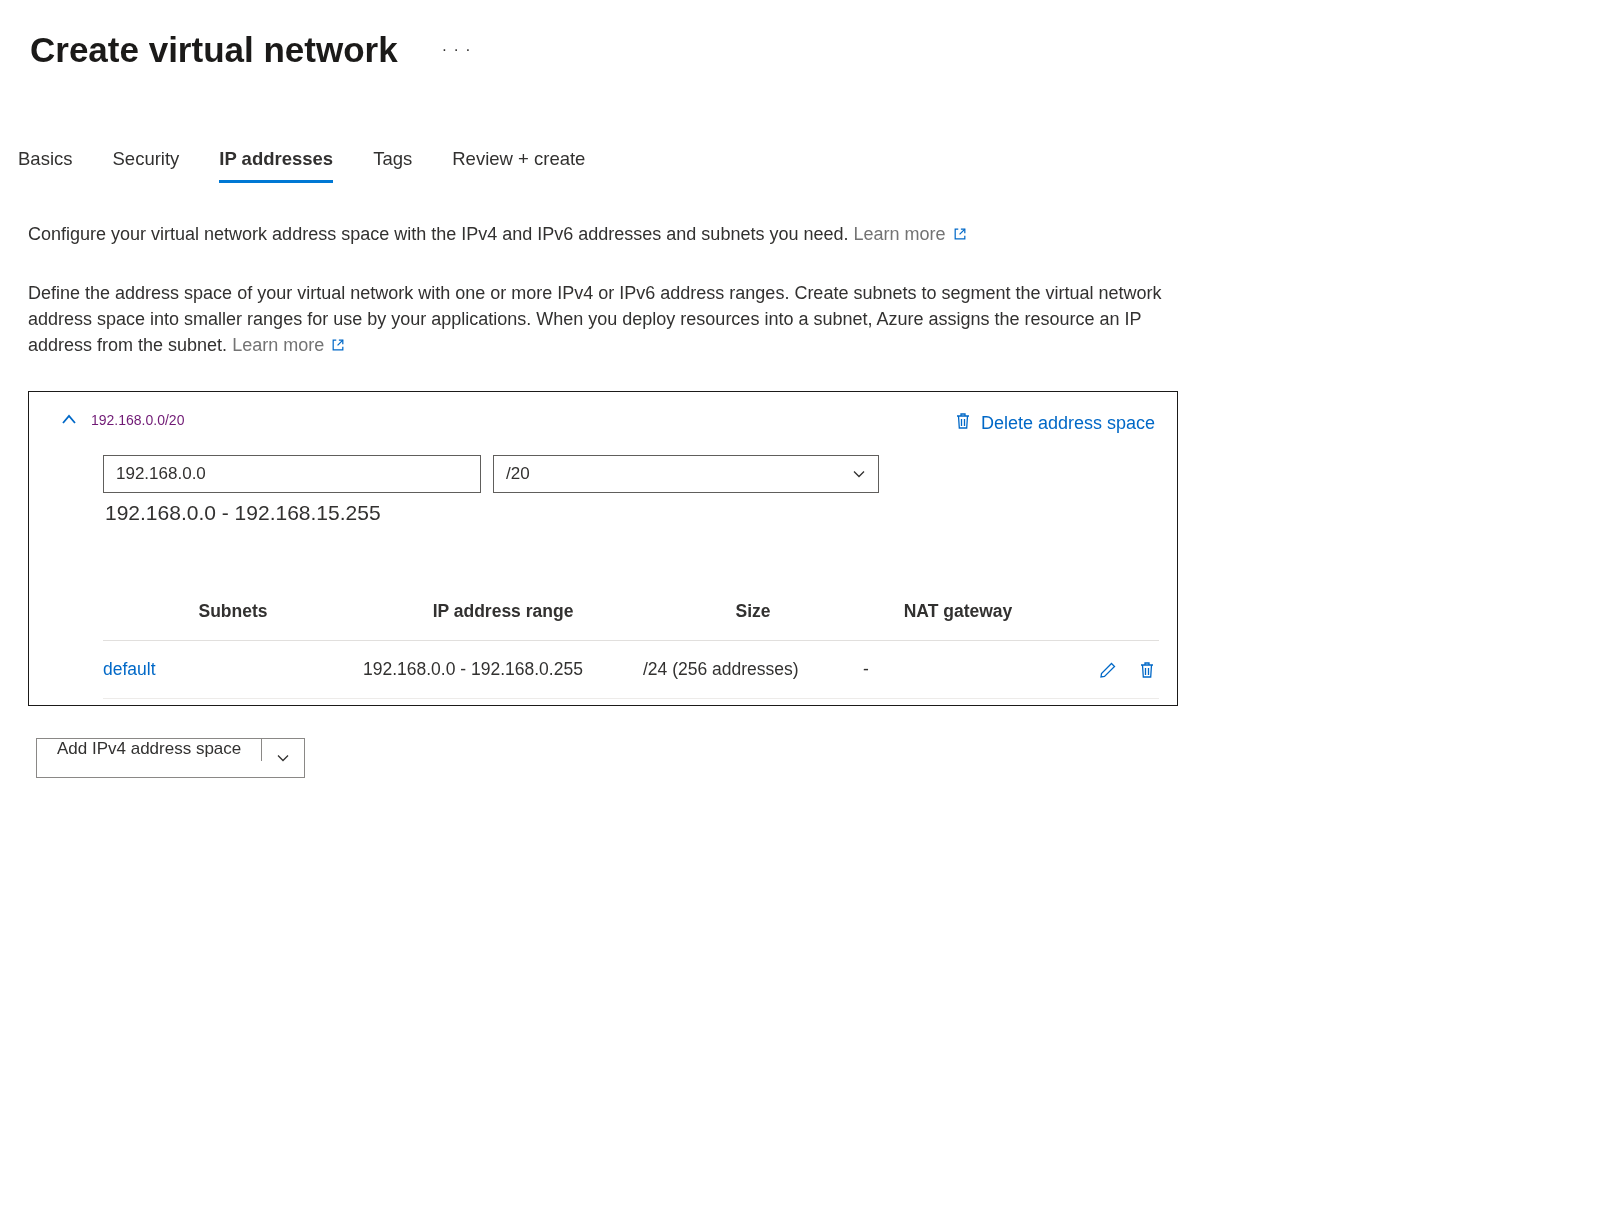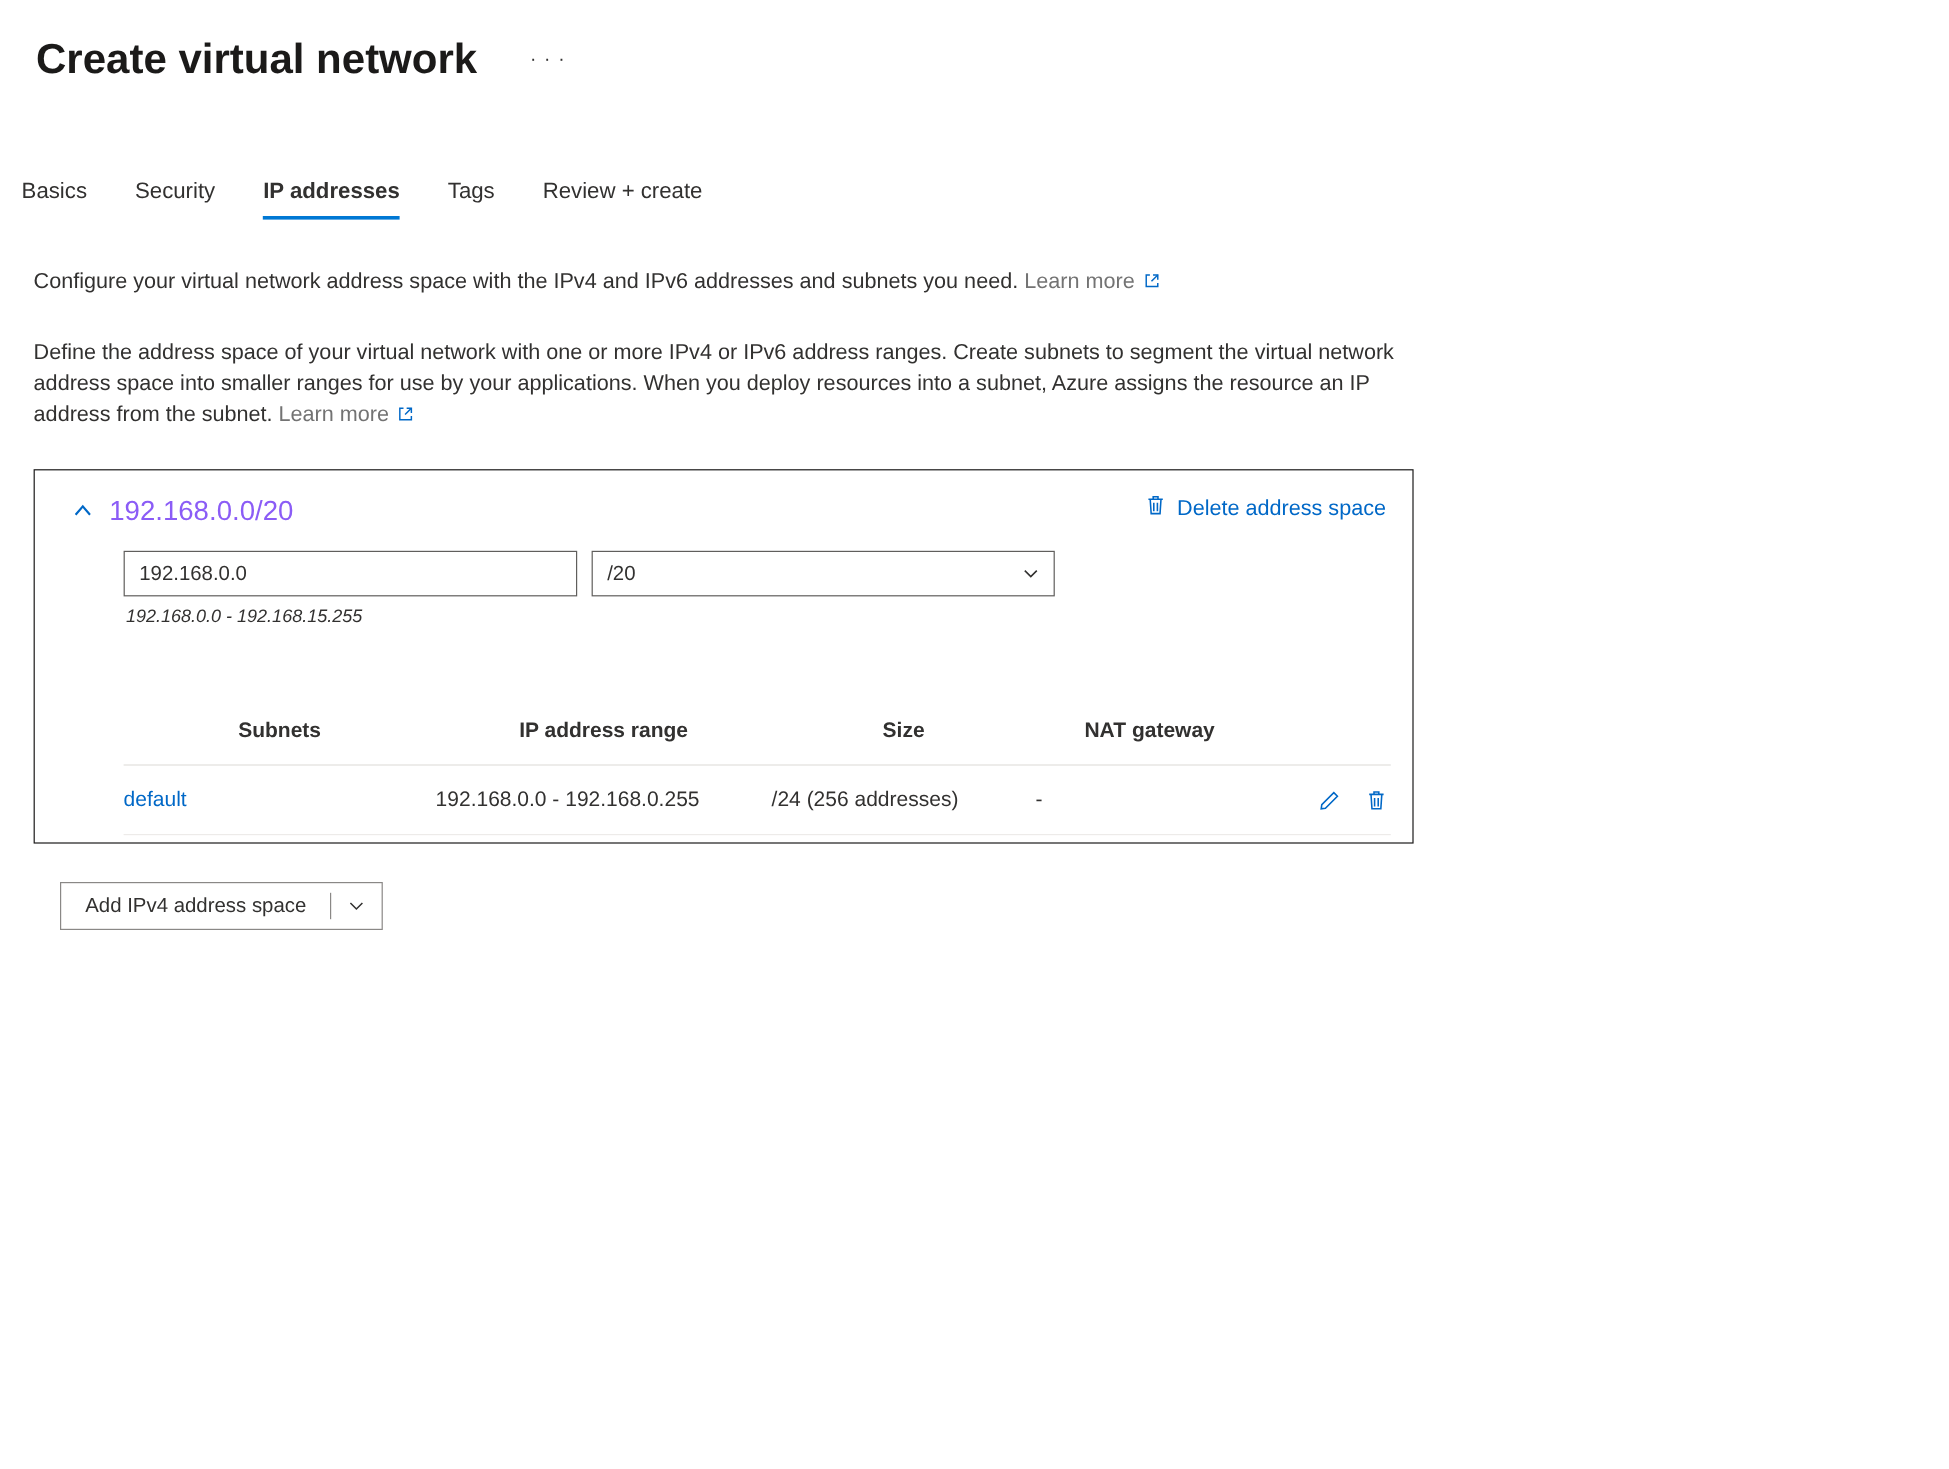--- a/index.html
+++ b/index.html
@@ -90,22 +90,22 @@
     margin-bottom: 20px;
   }
   .addr-head-left {
     display: flex;
     align-items: center;
     gap: 14px;
     padding-left: 14px;
   }
   .chev-up svg { display: block; }
   .addr-title {
-    font-size: 23px;
-    color: #8b5cf6;
+    font-size: 14px;
+    color: #701a75;
   }
   .delete-addr {
     display: flex;
     align-items: center;
     gap: 10px;
     color: #0068c7;
     cursor: pointer;
     font-size: 18px;
     padding-right: 4px;
   }
@@ -136,21 +136,21 @@
     justify-content: space-between;
     cursor: pointer;
     background: #ffffff;
   }
   .hints-row {
     display: flex;
     gap: 12px;
     padding-left: 56px;
     margin-bottom: 58px;
   }
-  .hint-a { width: 378px; font-size: 15px; color: #323130; padding-left: 2px; font-style: italic; }
+  .hint-a { width: 378px; font-size: 21px; color: #323130; padding-left: 2px; }
   .hint-b { width: 386px; font-size: 17.5px; color: #323130; padding-left: 2px; }
   .subnet-table { padding-left: 56px; }
   .subnet-header-row, .subnet-data-row {
     display: grid;
     grid-template-columns: 260px 280px 220px 190px 110px;
     align-items: center;
     padding: 18px 0;
     border-bottom: 1px solid #e1dfdd;
   }
   .subnet-header-row { font-weight: 600; font-size: 17.5px; text-align: center; }
@@ -158,23 +158,22 @@
   .subnet-name { color: #0068c7; cursor: pointer; }
   .row-actions {
     display: flex;
     gap: 22px;
     justify-content: flex-end;
     padding-right: 8px;
   }
   .row-actions svg { cursor: pointer; display: block; }
   .add-space-btn {
     margin-top: 32px;
-    margin-left: 22px;
+    margin-left: 8px;
     display: inline-flex;
-    align-items: center;
     height: 40px;
     border: 1px solid #8a8886;
     background: #ffffff;
     cursor: pointer;
     font-size: 17px;
     padding: 0;
   }
   .add-space-btn .btn-label {
     padding: 0 20px;
     color: #323130;

